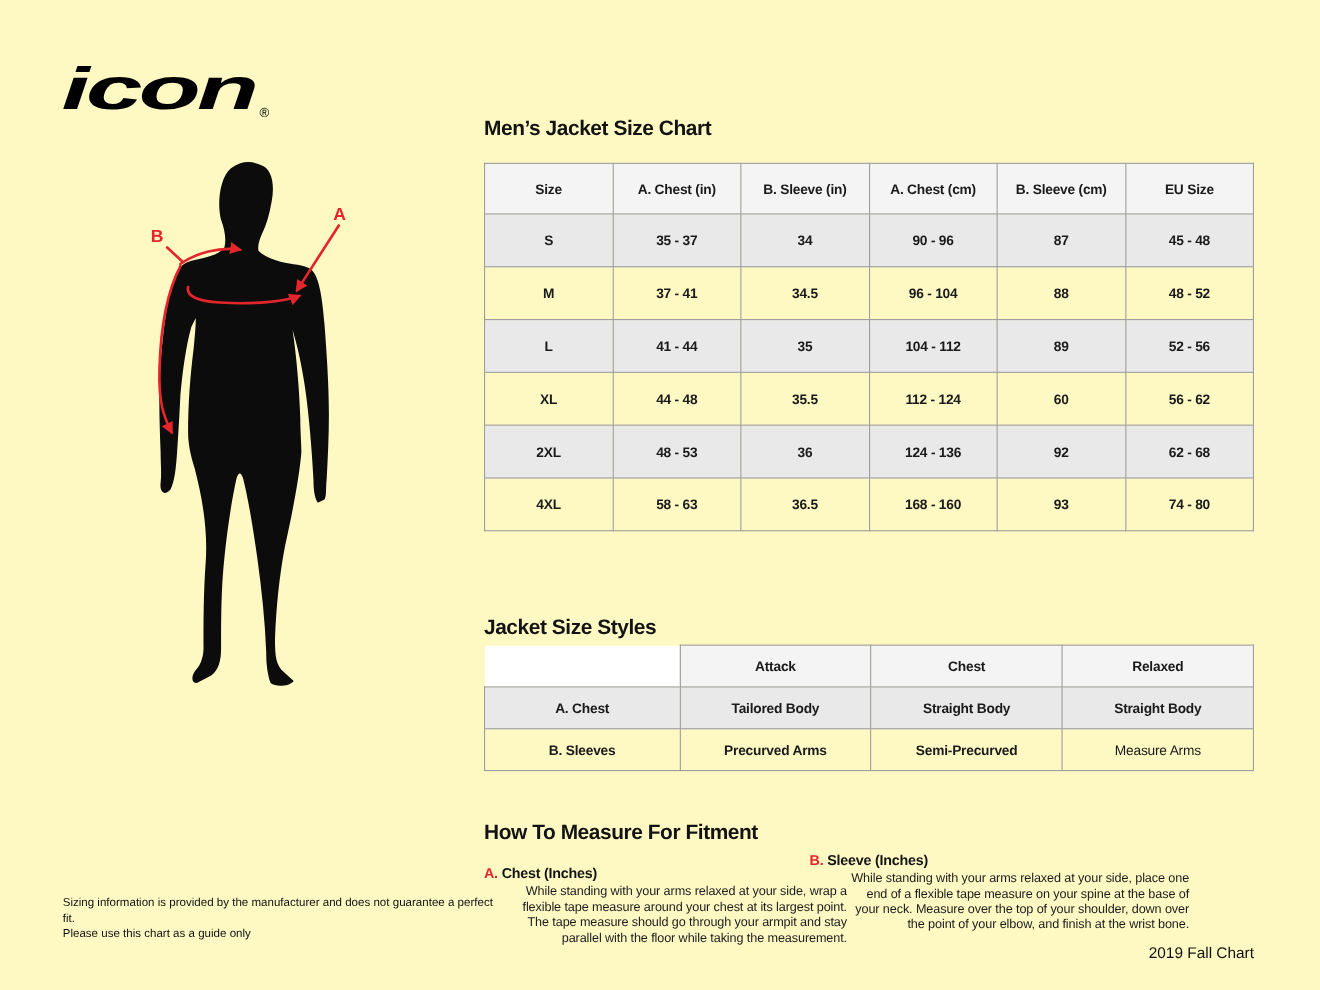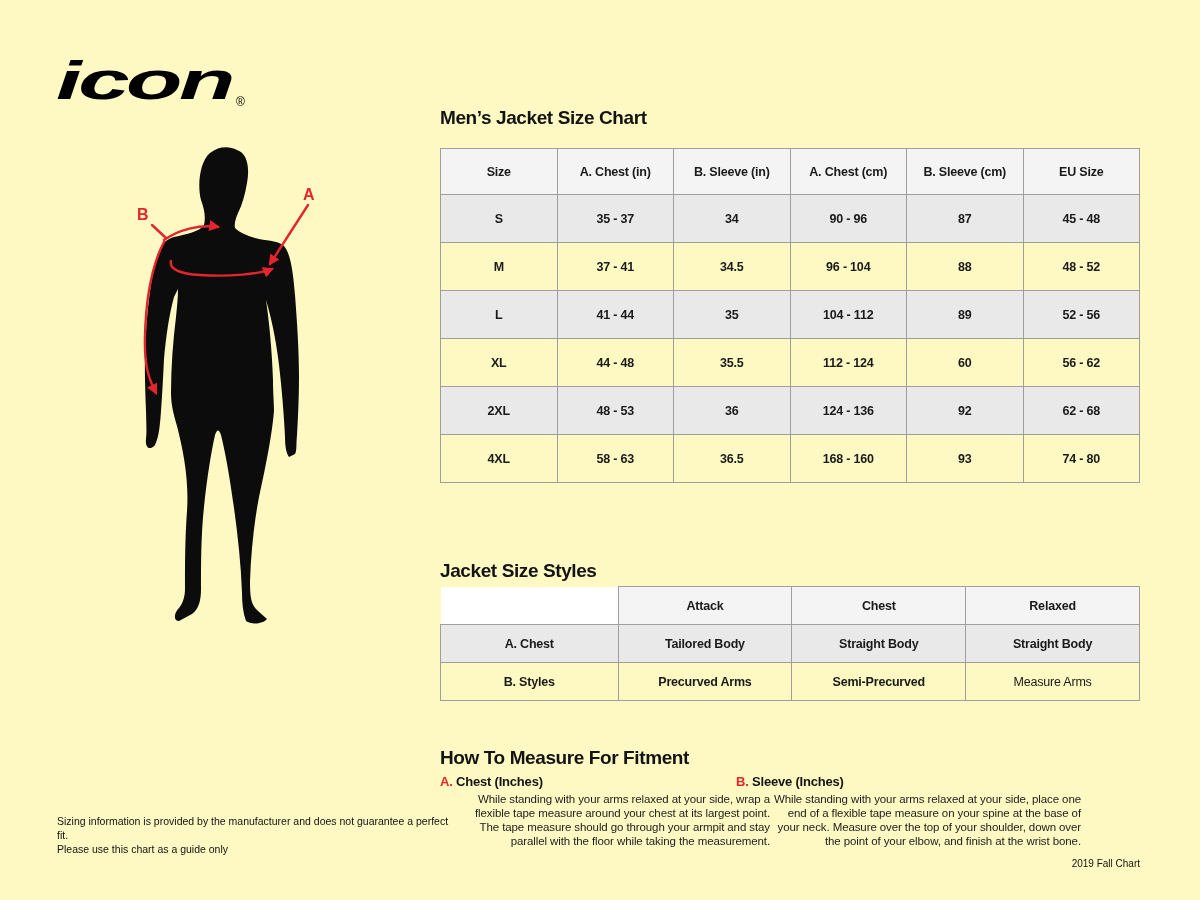--- a/index.html
+++ b/index.html
@@ -29,30 +29,30 @@
   .size-table tbody tr:nth-child(odd) td{background:var(--alt_row_bg,#e9e9e9);}
   .styles-table{top:586px;}
   .styles-table th{height:37px;}
   .styles-table td{height:37px;}
   .styles-table th:first-child{width:177px;}
   .styles-table th.corner{border:none;background:#ffffff;}
   .styles-table tbody tr:first-child td{background:var(--alt_row_bg,#e9e9e9);}
   .styles-table tbody tr:last-child td:last-child{font-weight:normal;}
   
   .measure-col{position:absolute;top:774px;}
-  #measure-a{left:440px;width:330px;}
+  #measure-a{left:440px;width:330px;margin-top:12px;}
   #measure-b{left:736px;width:345px;}
   .measure-label{font-size:13px;font-weight:bold;letter-spacing:-0.2px;color:#131313;}
   .measure-label .red{color:var(--accent,#e4252b);}
   .measure-text{margin-top:3px;font-size:11.5px;line-height:14px;letter-spacing:-0.1px;
                 color:#1c1c1c;white-space:pre-line;text-align:right;}
   
   .disclaimer{position:absolute;left:57px;top:814px;width:400px;font-size:10.5px;line-height:14px;
               color:#111;white-space:pre-line;}
-  .edition{position:absolute;left:940px;top:858px;width:200px;text-align:right;font-size:10px;color:#111;}
+  .edition{position:absolute;left:940px;top:858px;width:200px;text-align:right;font-size:14px;color:#111;}
 </style>
 </head>
 <body>
 
 <div class="page">
 
   <div class="logo">
     <svg width="210" height="62" viewBox="0 0 210 62">
       <text x="2" y="47" font-size="54" font-weight="bold" font-style="italic" letter-spacing="-2" textLength="176" lengthAdjust="spacingAndGlyphs" fill="#000000">icon</text>
       <text x="182" y="54" font-size="12" fill="#000000">®</text>
@@ -169,21 +169,21 @@
         </tr>
       </thead>
       <tbody>
         <tr>
           <td>A. Chest</td>
           <td>Tailored Body</td>
           <td>Straight Body</td>
           <td>Straight Body</td>
         </tr>
         <tr>
-          <td>B. Styles</td>
+          <td>B. Sleeves</td>
           <td>Precurved Arms</td>
           <td>Semi-Precurved</td>
           <td>Measure Arms</td>
         </tr>
       </tbody>
     </table>
 
   <h2 class="sec-title" id="title-measure">How To Measure For Fitment</h2>
 
   <div class="measure-col" id="measure-a">

